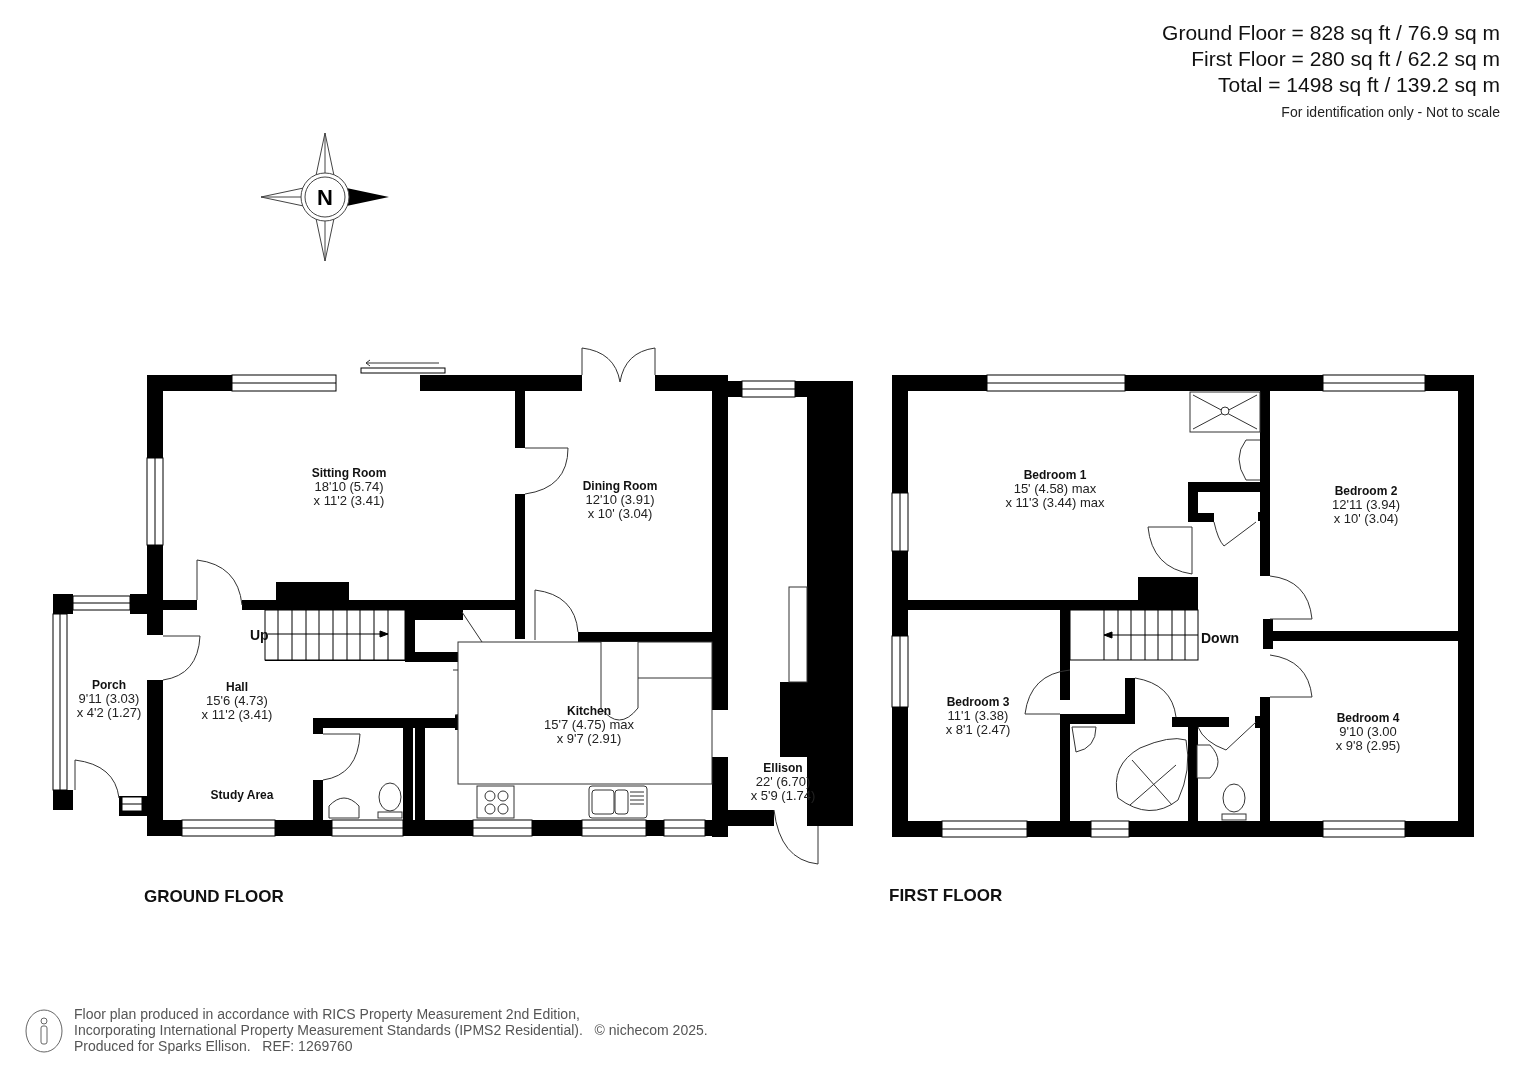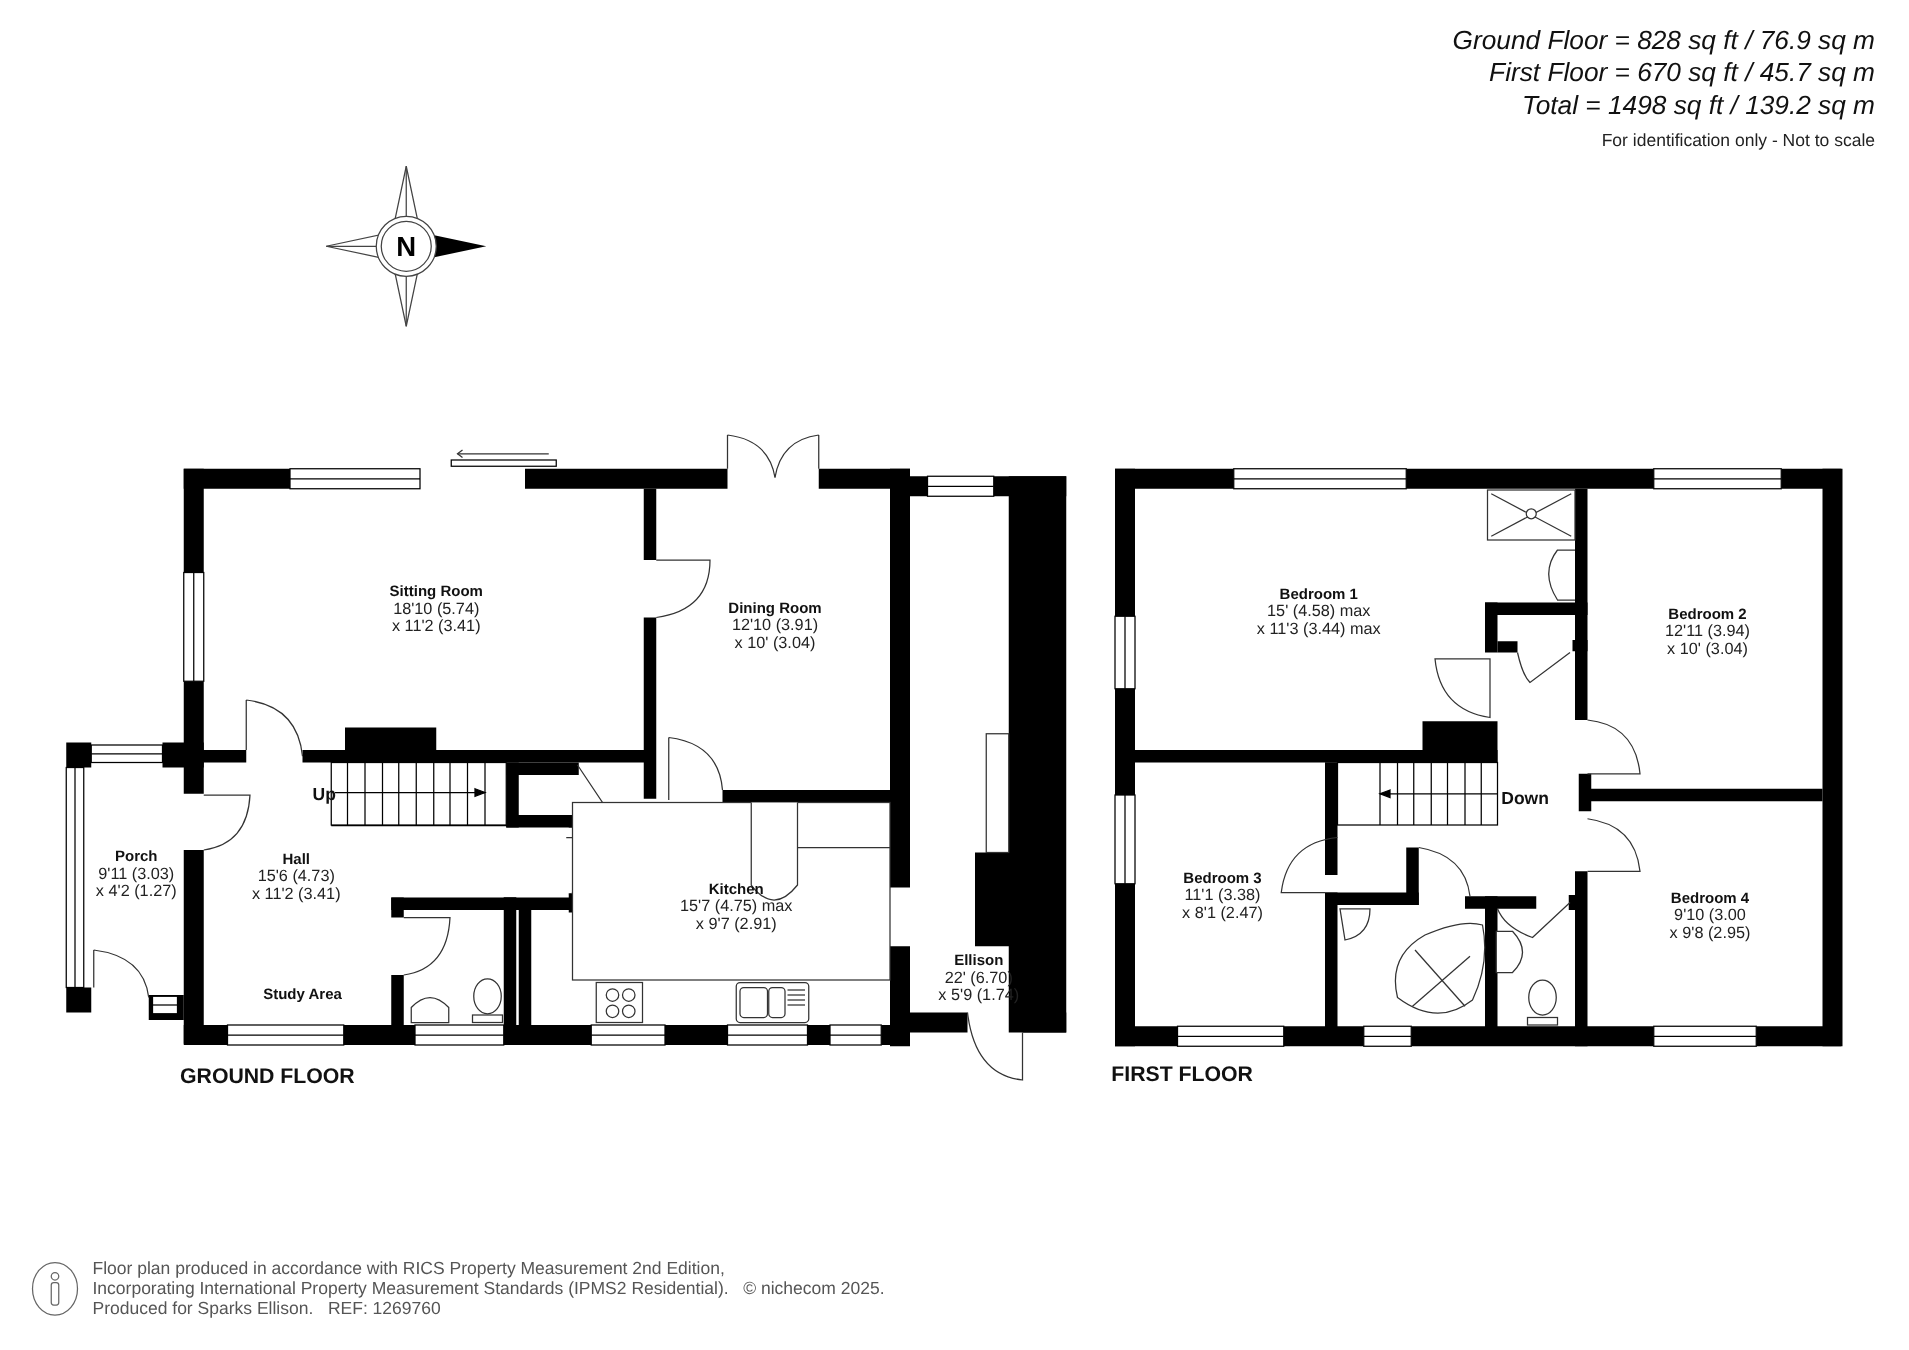--- a/index.html
+++ b/index.html
@@ -1,36 +1,36 @@
 <!DOCTYPE html>
 <html><head>
 <meta charset="utf-8">
 <style>
   html, body { margin: 0; padding: 0; background: #ffffff; }
   body { width: 1527px; height: 1080px; position: relative; overflow: hidden;
          font-family: "Liberation Sans", sans-serif; color: #111; }
   .abs { position: absolute; }
   .area-block { position: absolute; right: 27px; top: 20px; text-align: right; }
-  .area-line { font-size: 21px; line-height: 26px; color: #111; font-style: italic; }
+  .area-line { font-size: 21px; line-height: 26px; color: #111; }
   .area-note { font-size: 14px; margin-top: 6px; color: #222; }
-  .floor-label { position: absolute; font-weight: bold; font-size: 17px; color: #111; }
+  .floor-label { position: absolute; font-weight: bold; font-size: 17px; color: #111; margin-top: 36px; }
   .room-label { position: absolute; text-align: center; font-size: 12px; line-height: 14px; transform: translateX(-50%); white-space: nowrap; }
   .room-label .rname { font-weight: bold; font-size: 12px; }
   .room-label .rdim { font-size: 13px; color: #222; }
   .small-label { position: absolute; font-weight: bold; font-size: 14px; }
   .footer { position: absolute; left: 74px; top: 1006px; font-size: 14px; line-height: 16px; color: #555; }
   .footer-icon { position: absolute; left: 24px; top: 1008px; }
   svg.plan { position: absolute; left: 0; top: 0; }
 </style>
 </head>
 <body>
 
 <div class="area-block">
   <div class="area-line">Ground Floor = 828 sq ft / 76.9 sq m</div>
-  <div class="area-line">First Floor = 670 sq ft / 45.7 sq m</div>
+  <div class="area-line">First Floor = 280 sq ft / 62.2 sq m</div>
   <div class="area-line">Total = 1498 sq ft / 139.2 sq m</div>
   <div class="area-note">For identification only - Not to scale</div>
 </div>
 
 <svg class="abs" style="left:258px;top:130px" width="135" height="135" viewBox="0 0 135 135">
   <g stroke="#444" stroke-width="1" fill="#fff">
     <polygon points="67,3 78,55 67,67 56,55"></polygon>
     <line x1="67" y1="3" x2="67" y2="55"></line>
     <polygon points="67,131 78,79 67,67 56,79"></polygon>
     <line x1="67" y1="131" x2="67" y2="79"></line>

